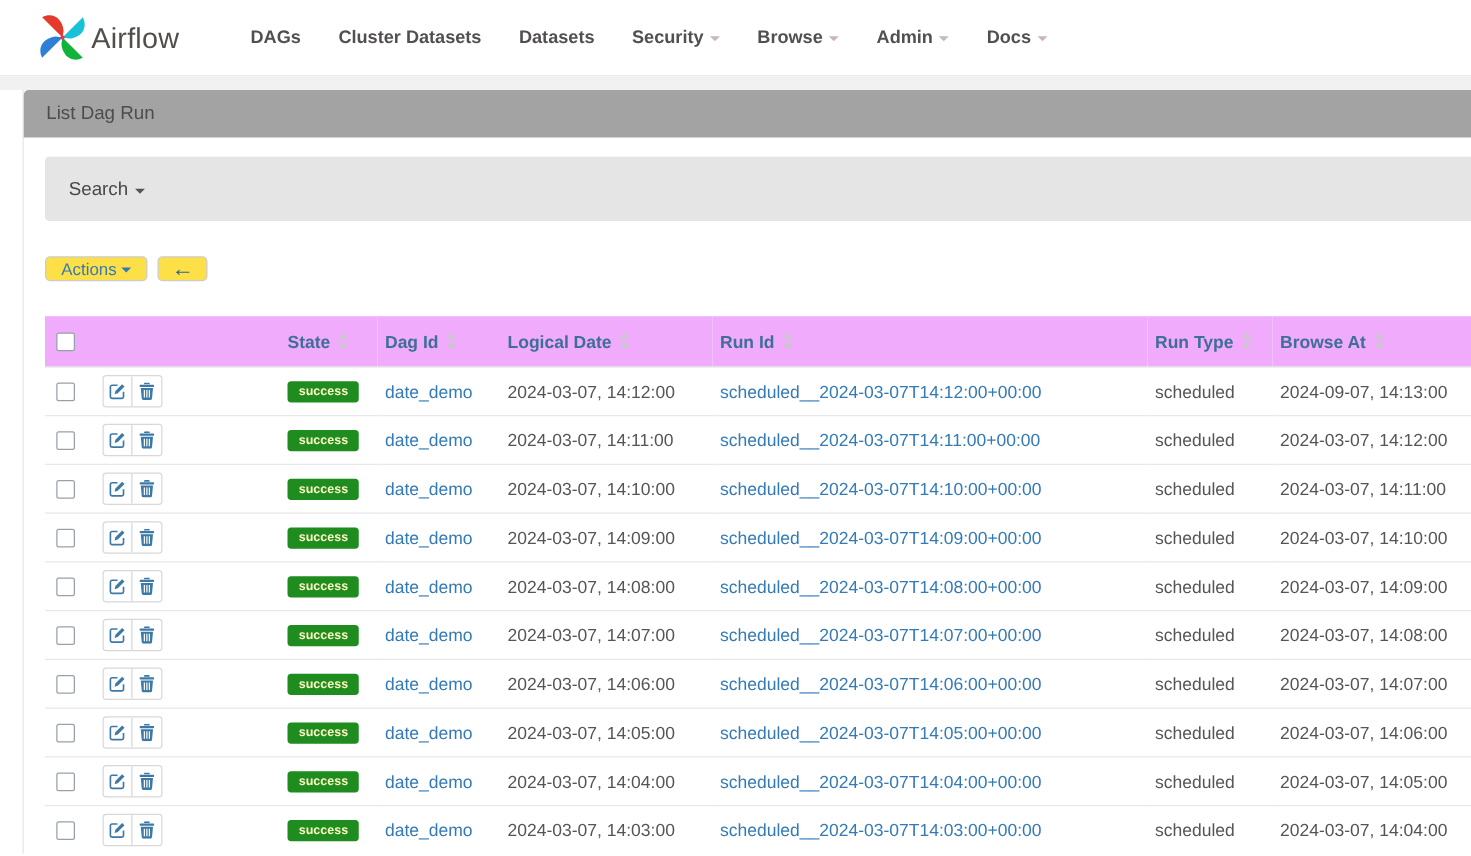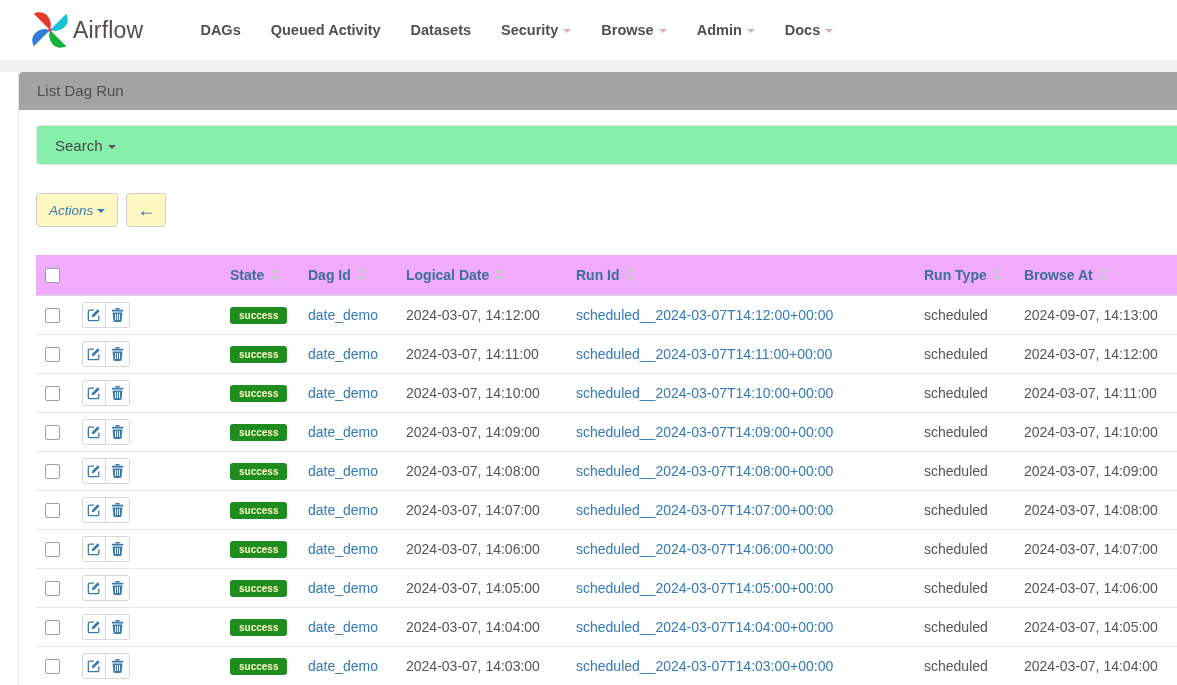--- a/index.html
+++ b/index.html
@@ -28,30 +28,30 @@
   
   .subbar{height:11px;background:#f1f1f1;}
 
   
   .panel{margin-left:18px;border-left:1px solid #e6e6e6;}
   .panel-heading{height:38px;line-height:38px;background:#a3a3a3;
     border-radius:4px 0 0 0;padding:0 18px;font-size:15px;color:#4d4d4d;}
   .panel-body{padding:15px 0 0 17px;}
 
   
-  .search-well{height:40px;background:#86efac;border:1px solid #e3e3e3;border-right:none;
+  .search-well{height:52px;background:#e5e5e5;border:1px solid #e3e3e3;border-right:none;
     border-radius:4px 0 0 4px;display:flex;align-items:center;padding:17px 18px;
     font-size:15px;color:#484848;cursor:pointer;}
   .search-caret{width:0;height:0;border-left:4px solid transparent;border-right:4px solid transparent;
     border-top:4px solid #555;margin-left:5px;margin-top:3px;}
 
   
   .toolbar{margin-top:28px;display:flex;gap:8px;}
-  .btn{display:inline-flex;align-items:center;height:34px;background:#fef9c3;
-    border:1px solid #ccc;border-radius:4px;cursor:pointer;font-family:inherit;font-style:italic;}
+  .btn{display:inline-flex;align-items:center;height:20px;background:#fde047;
+    border:1px solid #ccc;border-radius:4px;cursor:pointer;font-family:inherit;}
   .btn-actions{padding:0 12px;font-size:13.5px;color:var(--accent);}
   .btn-caret{width:0;height:0;border-left:4px solid transparent;border-right:4px solid transparent;
     border-top:4px solid var(--accent);margin-left:4px;margin-top:2px;}
   .btn-back{padding:0 10px;font-size:18px;color:#2e5f8a;font-weight:bold;}
 
   
   table{margin-top:28px;width:100%;border-collapse:collapse;table-layout:fixed;font-size:14px;}
   thead th{height:40px;background:#f0abfc;border-bottom:1px solid #dcdcdc;
     text-align:left;padding:0 6px;color:var(--header-blue);font-size:14px;font-weight:bold;}
   thead th .th-inner{display:flex;align-items:center;cursor:pointer;}
@@ -86,21 +86,21 @@
     </svg>
     <span class="brand-text">Airflow</span>
   </div>
   <nav class="nav-menu" id="nav-menu">
   <div class="nav-item">
     <span class="nav-label">DAGs</span>
 
   </div>
 
   <div class="nav-item">
-    <span class="nav-label">Queued Activity</span>
+    <span class="nav-label">Cluster Datasets</span>
 
   </div>
 
   <div class="nav-item">
     <span class="nav-label">Datasets</span>
 
   </div>
 
   <div class="nav-item">
     <span class="nav-label">Security</span>

